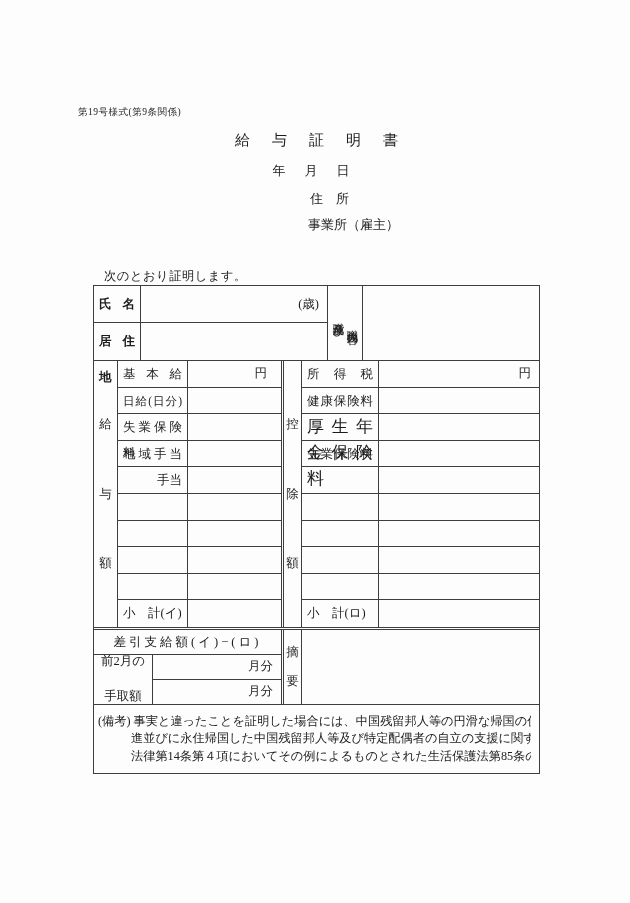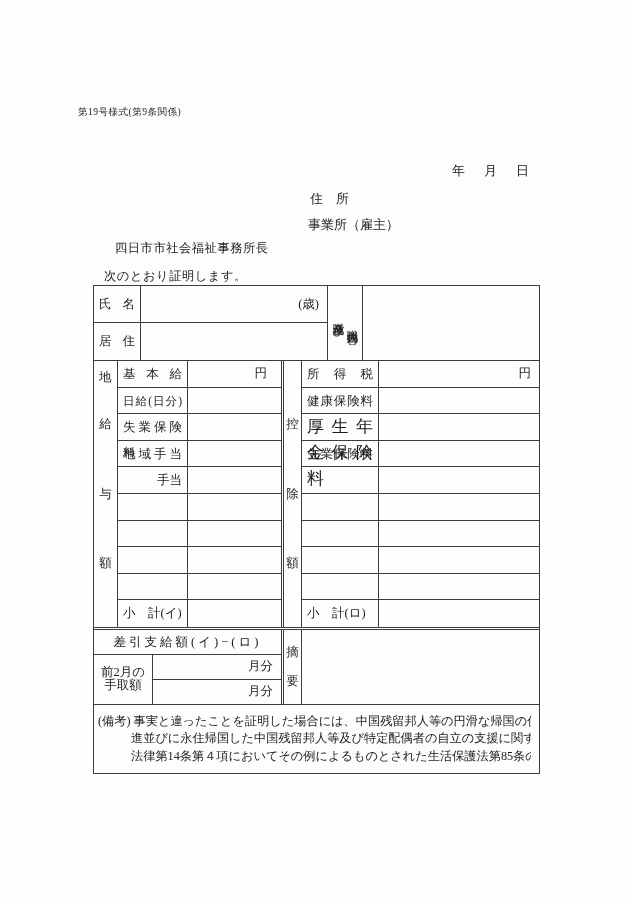--- a/index.html
+++ b/index.html
@@ -23,21 +23,21 @@
   .form-number{
     position:absolute;left:78px;top:106px;
     font-size:9.5px;letter-spacing:.5px;
   }
   .doc-title{
     position:absolute;left:93px;top:131px;width:447px;
     text-align:center;font-size:15px;letter-spacing:22px;text-indent:22px;
   }
   .date-line{
     position:absolute;left:93px;top:162px;width:447px;
-    text-align:right;padding-right:8px;font-size:13px;letter-spacing:3px;
+    text-align:center;padding-right:8px;font-size:13px;letter-spacing:3px;
   }
   .address-line{position:absolute;left:310px;top:190px;font-size:13px;}
   .employer-line{position:absolute;left:308px;top:216px;font-size:13px;}
   .recipient{position:absolute;left:115px;top:240px;font-size:12.3px;letter-spacing:.5px;}
   .intro{position:absolute;left:104px;top:268px;font-size:12.3px;letter-spacing:.5px;}
 
   .doc-table{
     position:absolute;left:93px;top:285px;width:447px;
     border:1.5px solid var(--line);
     background:var(--paper);
@@ -46,56 +46,56 @@
   .grid-salary{display:grid;grid-template-columns:24px 70px 93px 21px 77px 1fr;grid-auto-rows:26.6px;border-top:1px solid var(--line);}
   .grid-bottom{display:grid;grid-template-columns:59px 128px 21px 1fr;grid-template-rows:25px 25px 24px;border-top:3px double var(--line);font-family:Liberation Serif, serif;}
 
   .c{font-size:12.5px;display:flex;align-items:center;padding:0 5px;min-width:0;}
   .br{border-right:1px solid var(--line);}
   .bb{border-bottom:1px solid var(--line);}
   .dbl{border-left:3px double var(--line);}
 
   
   .fill{display:block;text-align:justify;text-align-last:justify;}
-  .grid-header .fill{line-height:36px;}
+  .grid-header .fill{line-height:36px;font-weight:bold;}
   .grid-salary .fill{line-height:26px;}
   .right-lab{display:block;text-align:right;line-height:26px;}
   .small{font-size:17px;letter-spacing:0;}
   .tight{font-size:11.5px;}
 
   .val-right{justify-content:flex-end;}
   .pad-r14{padding-right:14px;}
   .pad-r8{padding-right:8px;}
 
   
   .vlabel{display:flex;flex-direction:column;justify-content:space-evenly;align-items:center;padding:0;}
   .vlabel span{font-size:12.5px;line-height:1;}
 
   
   .job-label{display:flex;flex-direction:row;justify-content:center;align-items:center;gap:1px;padding:0;}
   .job-label .vcol{writing-mode:vertical-rl;text-orientation:upright;font-size:11.5px;letter-spacing:1.5px;line-height:13px;}
 
   .net-pay{display:block;text-align:center;line-height:24px;letter-spacing:3px;font-size:12.5px;}
-  .prev-label{display:flex;flex-direction:column;justify-content:center;padding:0 5px;}
+  .prev-label{display:flex;flex-direction:column;justify-content:space-between;padding:0 5px;}
   .prev-label div{text-align:justify;text-align-last:justify;font-size:12.5px;line-height:1.1;}
 
   .remarks{border-top:1px solid var(--line);padding:8px 8px 8px 4px;}
   .remarks div{font-size:12.2px;line-height:17.5px;white-space:nowrap;overflow:hidden;}
   .remarks .cont{padding-left:33px;}
 </style>
 </head>
 <body>
 
 <div class="page">
 
   <div class="form-number">第19号様式(第9条関係)</div>
+  <div class="doc-title">給与証明書</div>
   <div class="date-line">年　月　日</div>
   <div class="address-line">住　所</div>
   <div class="employer-line">事業所（雇主）</div>
-  <div class="recipient">四日市市社会福祉事務所長</div>
   <div class="intro">次のとおり証明します。</div>
 
   <div class="doc-table">
 
     <div class="grid-header">
       <div class="c br bb fill">氏名</div>
       <div class="c br bb val-right pad-r8">
         <span>(歳)</span>
       </div>
       <div class="c br job-label" style="grid-column:3;grid-row:1/3;">

